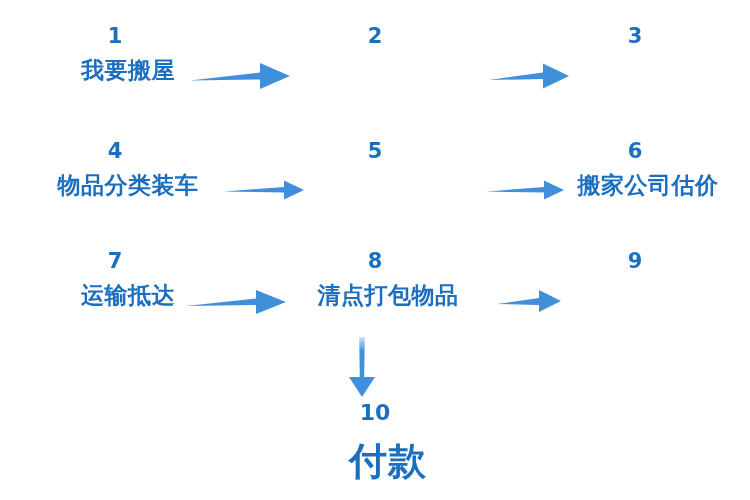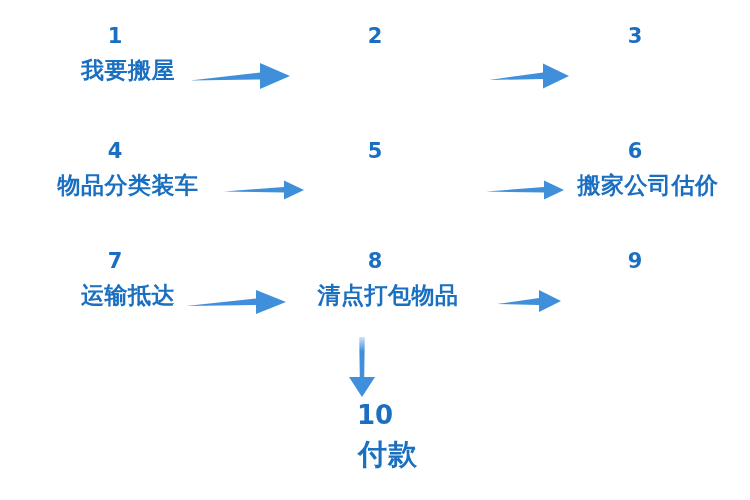--- a/index.html
+++ b/index.html
@@ -46,25 +46,25 @@
     font-size: 23px;
     font-weight: bold;
     color: #1b6fc0;
     line-height: 1;
     letter-spacing: 0.5px;
     padding-left: 26px;
   }
 
   
   .step.final .step-number {
-    font-size: 26px;
-    margin-bottom: 12px;
+    font-size: 22px;
+    margin-bottom: 18px;
   }
   .step.final .step-label {
-    font-size: 29px;
+    font-size: 38px;
     letter-spacing: 1px;
   }
 
   
   .arrow {
     position: absolute;
   }
   .arrow svg {
     display: block;
     overflow: visible;

